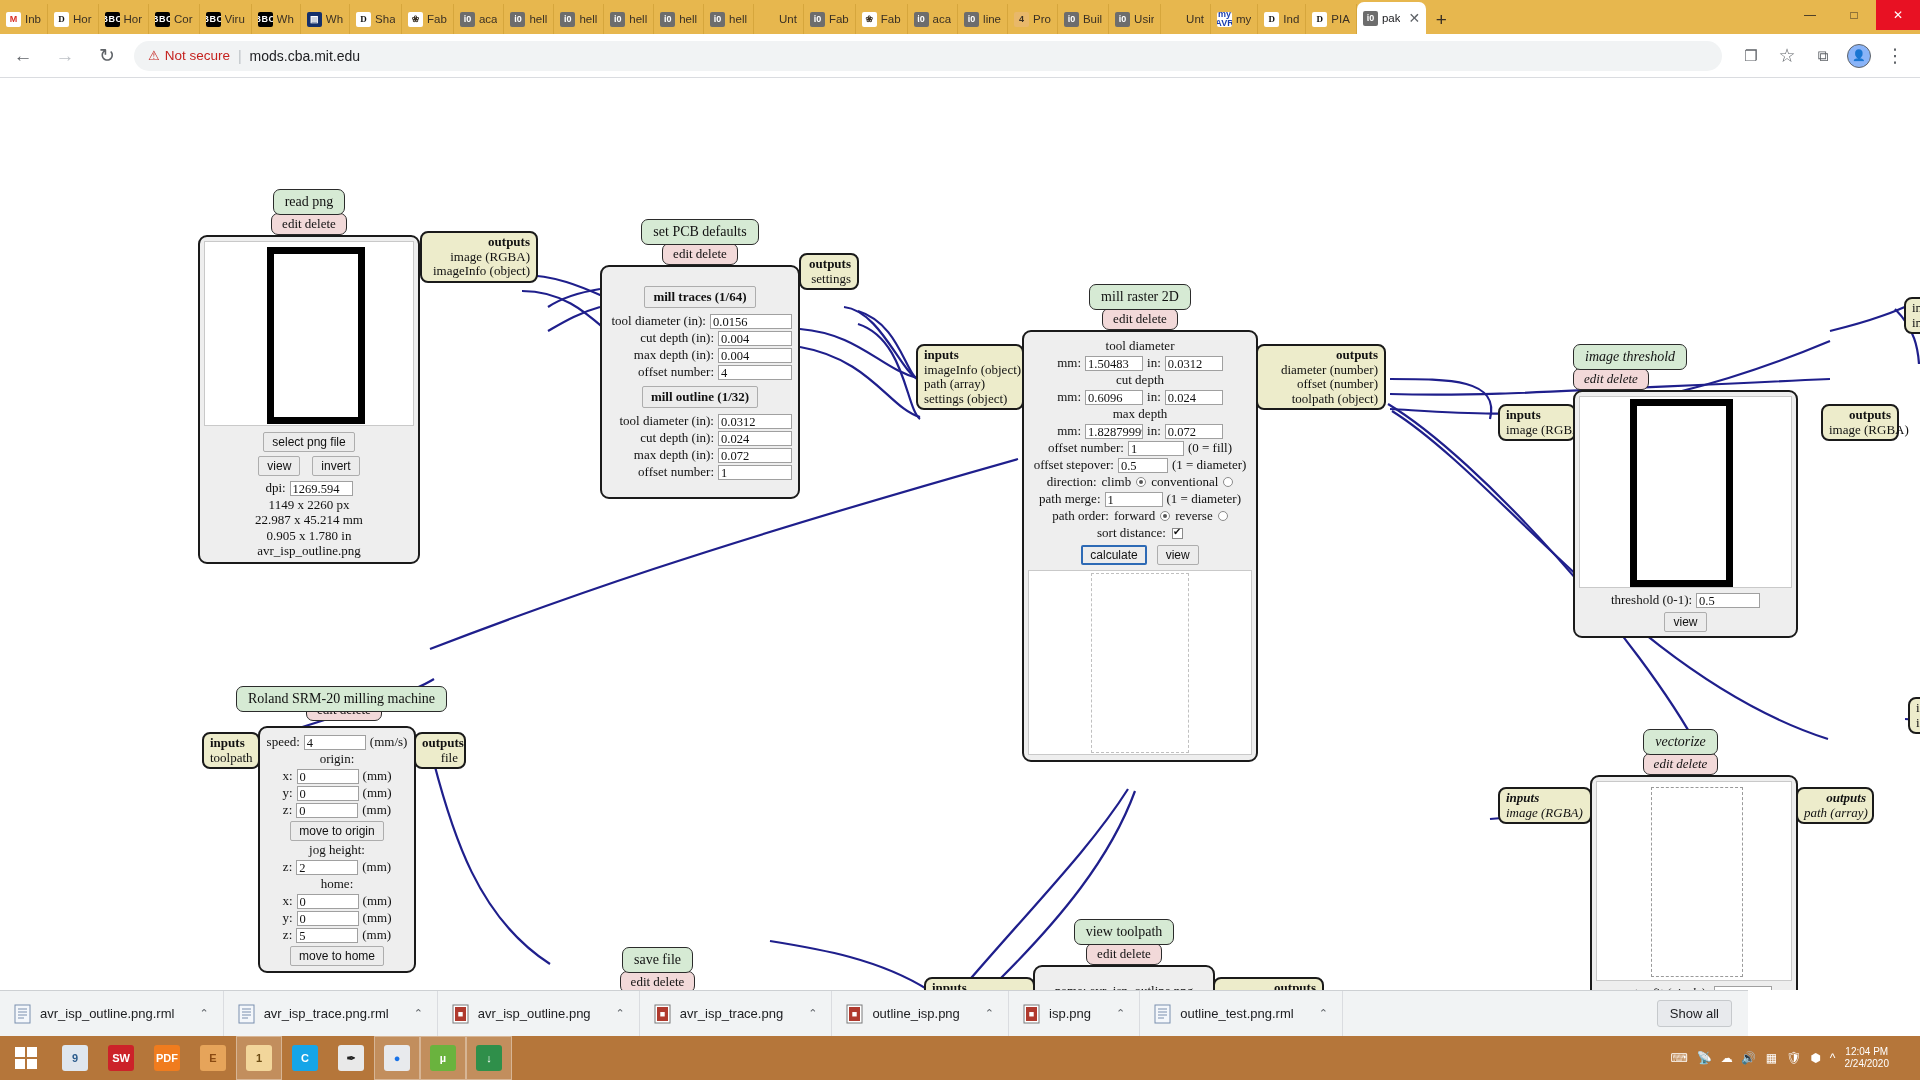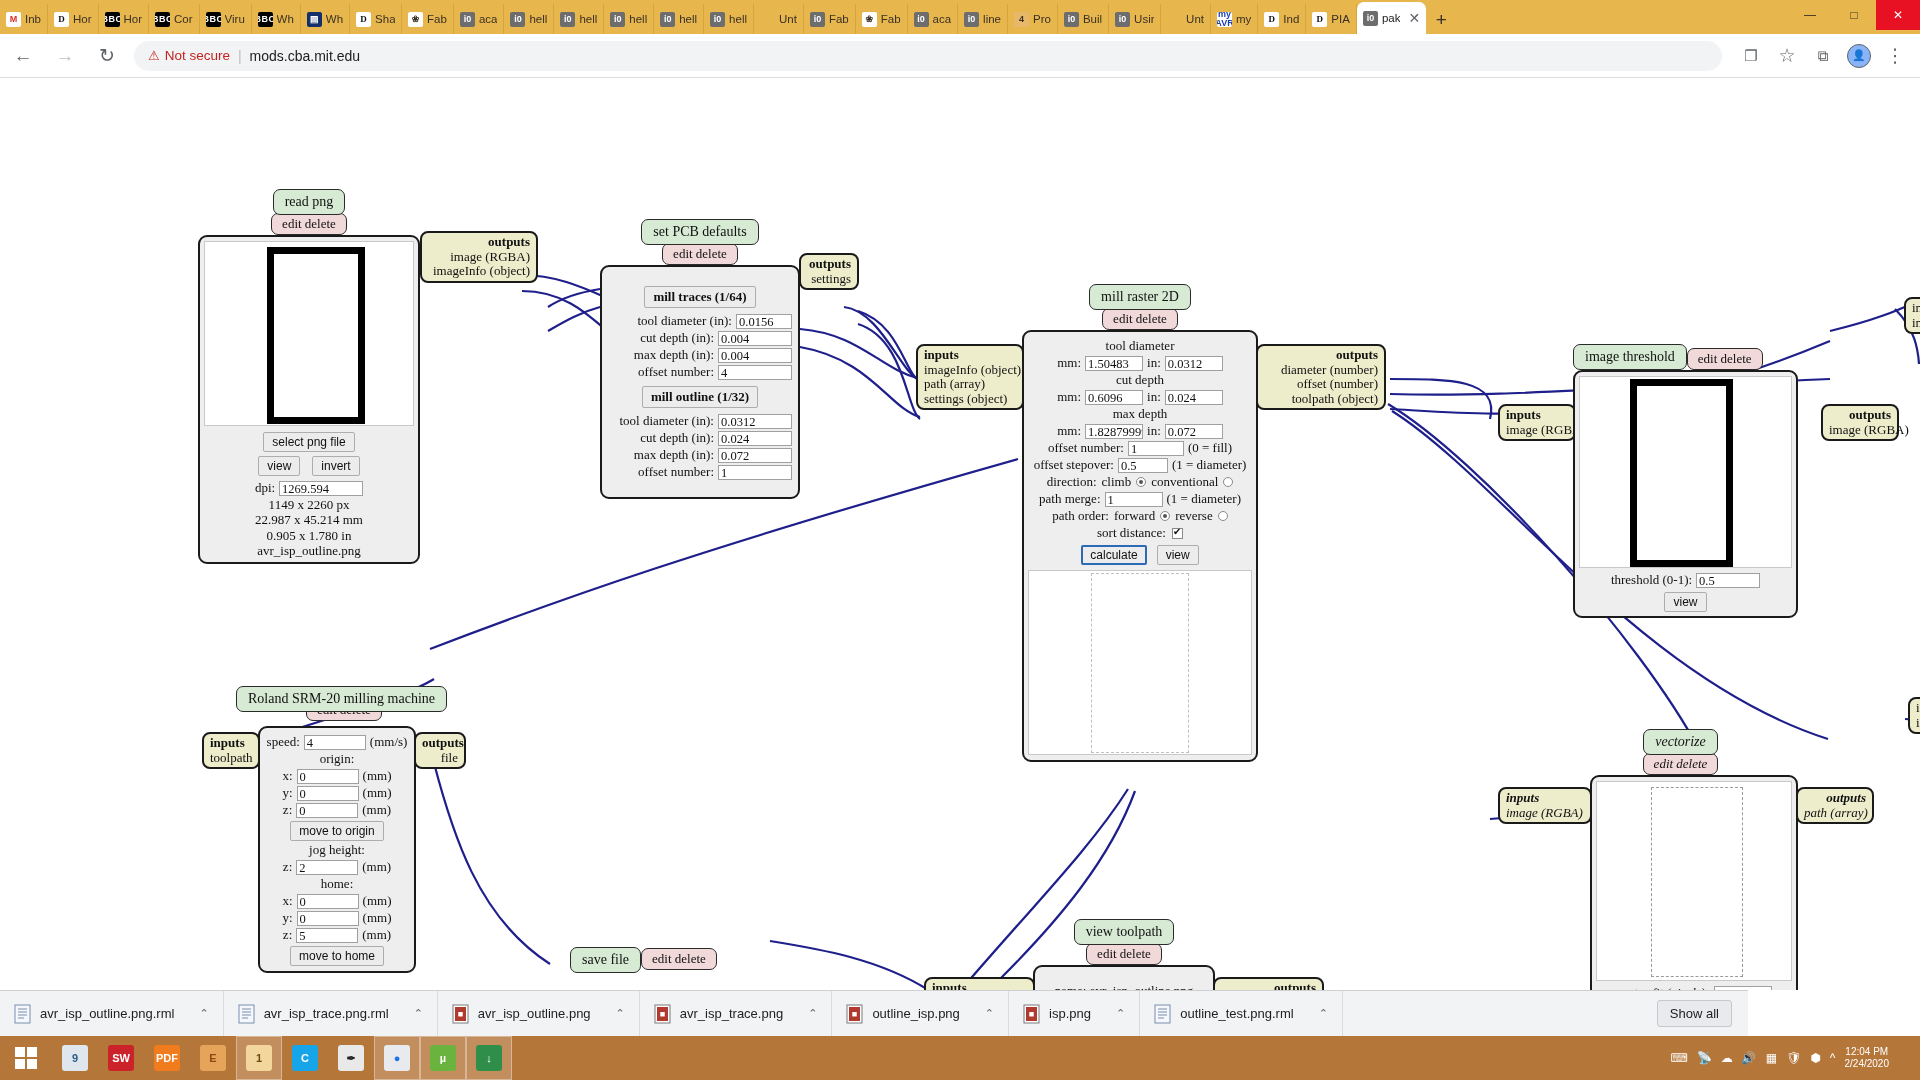--- a/index.html
+++ b/index.html
@@ -406,21 +406,21 @@
       </div>
       <div class="center" style="margin-top:6px;">
         <span class="btn">select png file</span>
       </div>
       <div class="center" style="margin-top:4px; gap:12px;">
         <span class="btn">view</span>
         <span class="btn">invert</span>
       </div>
       <div class="row" style="justify-content:center; margin-top:4px;">
         <span class="lbl">dpi:</span>
-        <span class="inp" style="width:84px;">1269.594</span>
+        <span class="inp" style="width:63px;">1269.594</span>
       </div>
       <div class="info">1149 x 2260 px</div>
       <div class="info">22.987 x 45.214 mm</div>
       <div class="info">0.905 x 1.780 in</div>
       <div class="info">avr_isp_outline.png</div>
     </div>
     <div class="port right" style="left:222px; top:42px; width:118px;">
       <div><b>outputs</b></div>
       <div>image (RGBA)</div>
       <div>imageInfo (object)</div>
@@ -432,21 +432,21 @@
       <div class="cap">set PCB defaults</div>
       <div class="editdel">edit delete</div>
     </div>
     <div class="body" style="width:200px;">
       <div class="center" style="margin:3px 0 5px;">
         <span class="btn serif bold">mill traces (1/64)</span>
       </div>
       <div id="pcb-traces-rows">
           <div class="row">
             <span class="lbl">tool diameter (in):</span>
-            <span class="inp" style="width: 56px;">0.0156</span>
+            <span class="inp" style="width: 82px;">0.0156</span>
           </div>
           <div class="row">
             <span class="lbl">cut depth (in):</span>
             <span class="inp" style="width: 74px;">0.004</span>
           </div>
           <div class="row">
             <span class="lbl">max depth (in):</span>
             <span class="inp" style="width: 74px;">0.004</span>
           </div>
           <div class="row">
@@ -558,21 +558,21 @@
     </div>
     <div class="port right" style="left:234px; top:60px; width:130px;">
       <div><b>outputs</b></div>
       <div>diameter (number)</div>
       <div>offset (number)</div>
       <div>toolpath (object)</div>
     </div>
   </div>
 
   <div class="node" style="left:1573px; top:265px; width:225px;">
-    <div style="display:flex;flex-direction:row;align-items:flex-end;">
+    <div style="display:flex;flex-direction:column;align-items:flex-start;font-style:italic;">
       <div class="cap">image threshold</div>
       <div class="editdel">edit delete</div>
     </div>
     <div class="body" style="width:225px; padding:4px;">
       <div class="preview" style="height:192px;">
         <div class="pvrect" style="left:50px; top:2px; width:103px; height:188px; border:7px solid #000; background:#fff;"></div>
       </div>
       <div class="row" style="justify-content:center; margin-top:4px;">
         <span class="lbl">threshold (0-1):</span>
         <span class="inp" style="width:64px;">0.5</span>
@@ -682,21 +682,21 @@
       <div><b>inputs</b></div>
       <div>toolpath</div>
     </div>
     <div class="port right" style="left:156px; top:58px; width:52px;">
       <div><b>outputs</b></div>
       <div>file</div>
     </div>
   </div>
 
   <div class="node" style="left:570px; top:868px; width:175px;">
-    <div style="display:flex;align-items:center;">
+    <div style="display:flex;flex-direction:column;align-items:center;">
       <div class="cap">save file</div>
       <div class="editdel">edit delete</div>
     </div>
 
   </div>
 
   <div class="node" style="left:1033px; top:840px; width:182px;">
     <div style="display:flex;flex-direction:column;align-items:center;">
       <div class="cap">view toolpath</div>
       <div class="editdel">edit delete</div>

